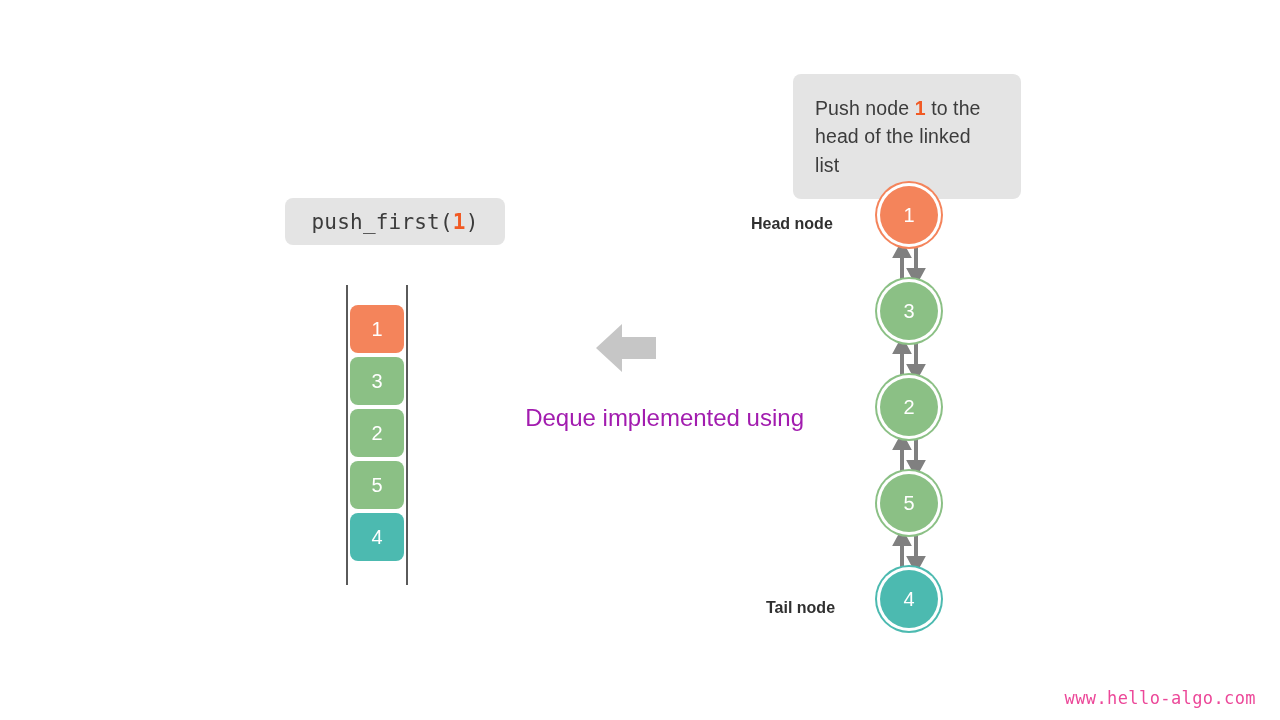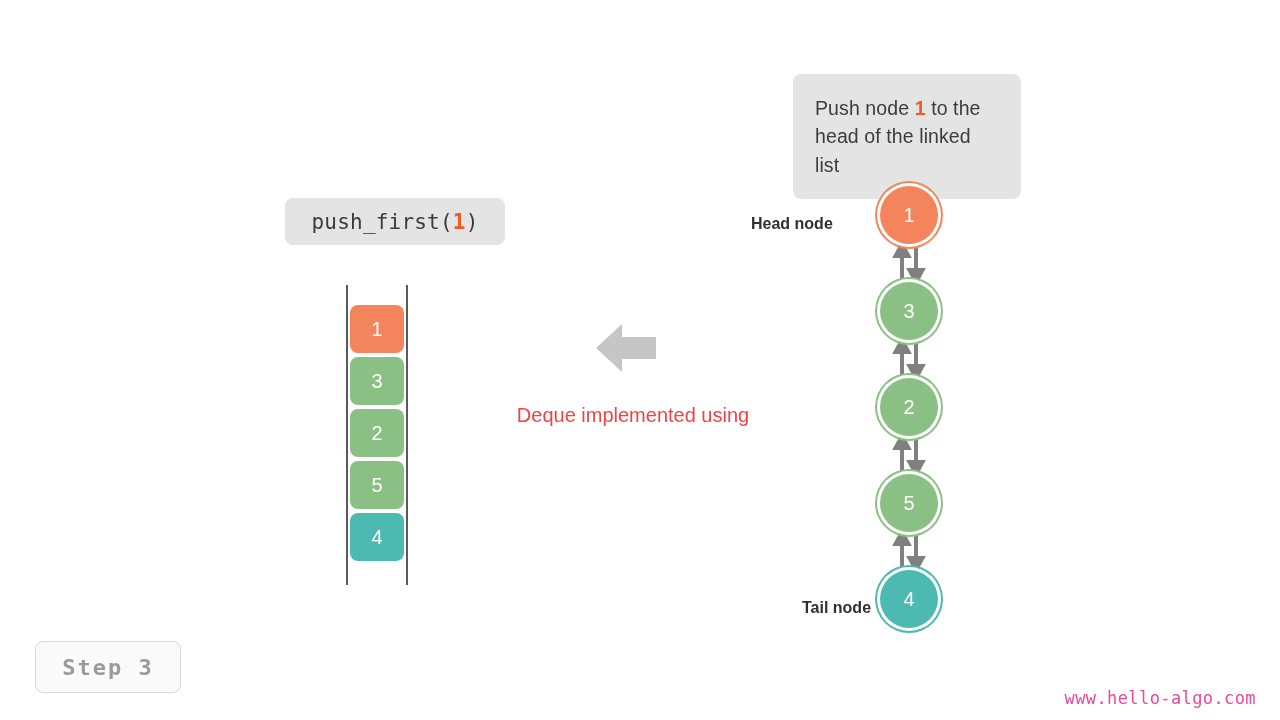--- a/index.html
+++ b/index.html
@@ -88,24 +88,24 @@
     color: #ec4899;
     letter-spacing: 0.4px;
   }
 
   
   #center-caption {
     position: absolute;
     left: 462px;
     top: 400px;
     width: 342px;
-    text-align: center;
-    font-size: 20px;
+    text-align: right;
+    font-size: 24px;
     line-height: 1.5;
-    color: #ef4444;
+    color: #a21caf;
   }
 
   #big-arrow {
     position: absolute;
     left: 596px;
     top: 322px;
     width: 60px;
     height: 52px;
   }
 
@@ -178,21 +178,21 @@
 
   
   .endpoint-label {
     position: absolute;
     font-size: 16px;
     font-weight: bold;
     color: #303030;
     white-space: nowrap;
   }
   #head-label { left: 751px; top: 215px; }
-  #tail-label { left: 766px; top: 599px; margin-left: 36px; }
+  #tail-label { left: 766px; top: 599px; }
 </style>
 </head>
 <body>
 
 <div class="stage">
 
   <div class="callout" id="push-callout">
     <span>Push node </span><span class="hl">1</span><span> to the head of the linked list</span>
   </div>
 
@@ -262,17 +262,16 @@
         <span>2</span>
       </div>
       <div class="node" style="top: 288px; background: rgb(139, 192, 133); color: rgb(139, 192, 133);">
         <span>5</span>
       </div>
       <div class="node" style="top: 384px; background: rgb(76, 186, 176); color: rgb(76, 186, 176);">
         <span>4</span>
       </div>
     </div>
 
-  <div id="step-badge">Step 3</div>
 
   <div id="watermark">www.hello-algo.com</div>
 
 </div>
 
 </body></html>

